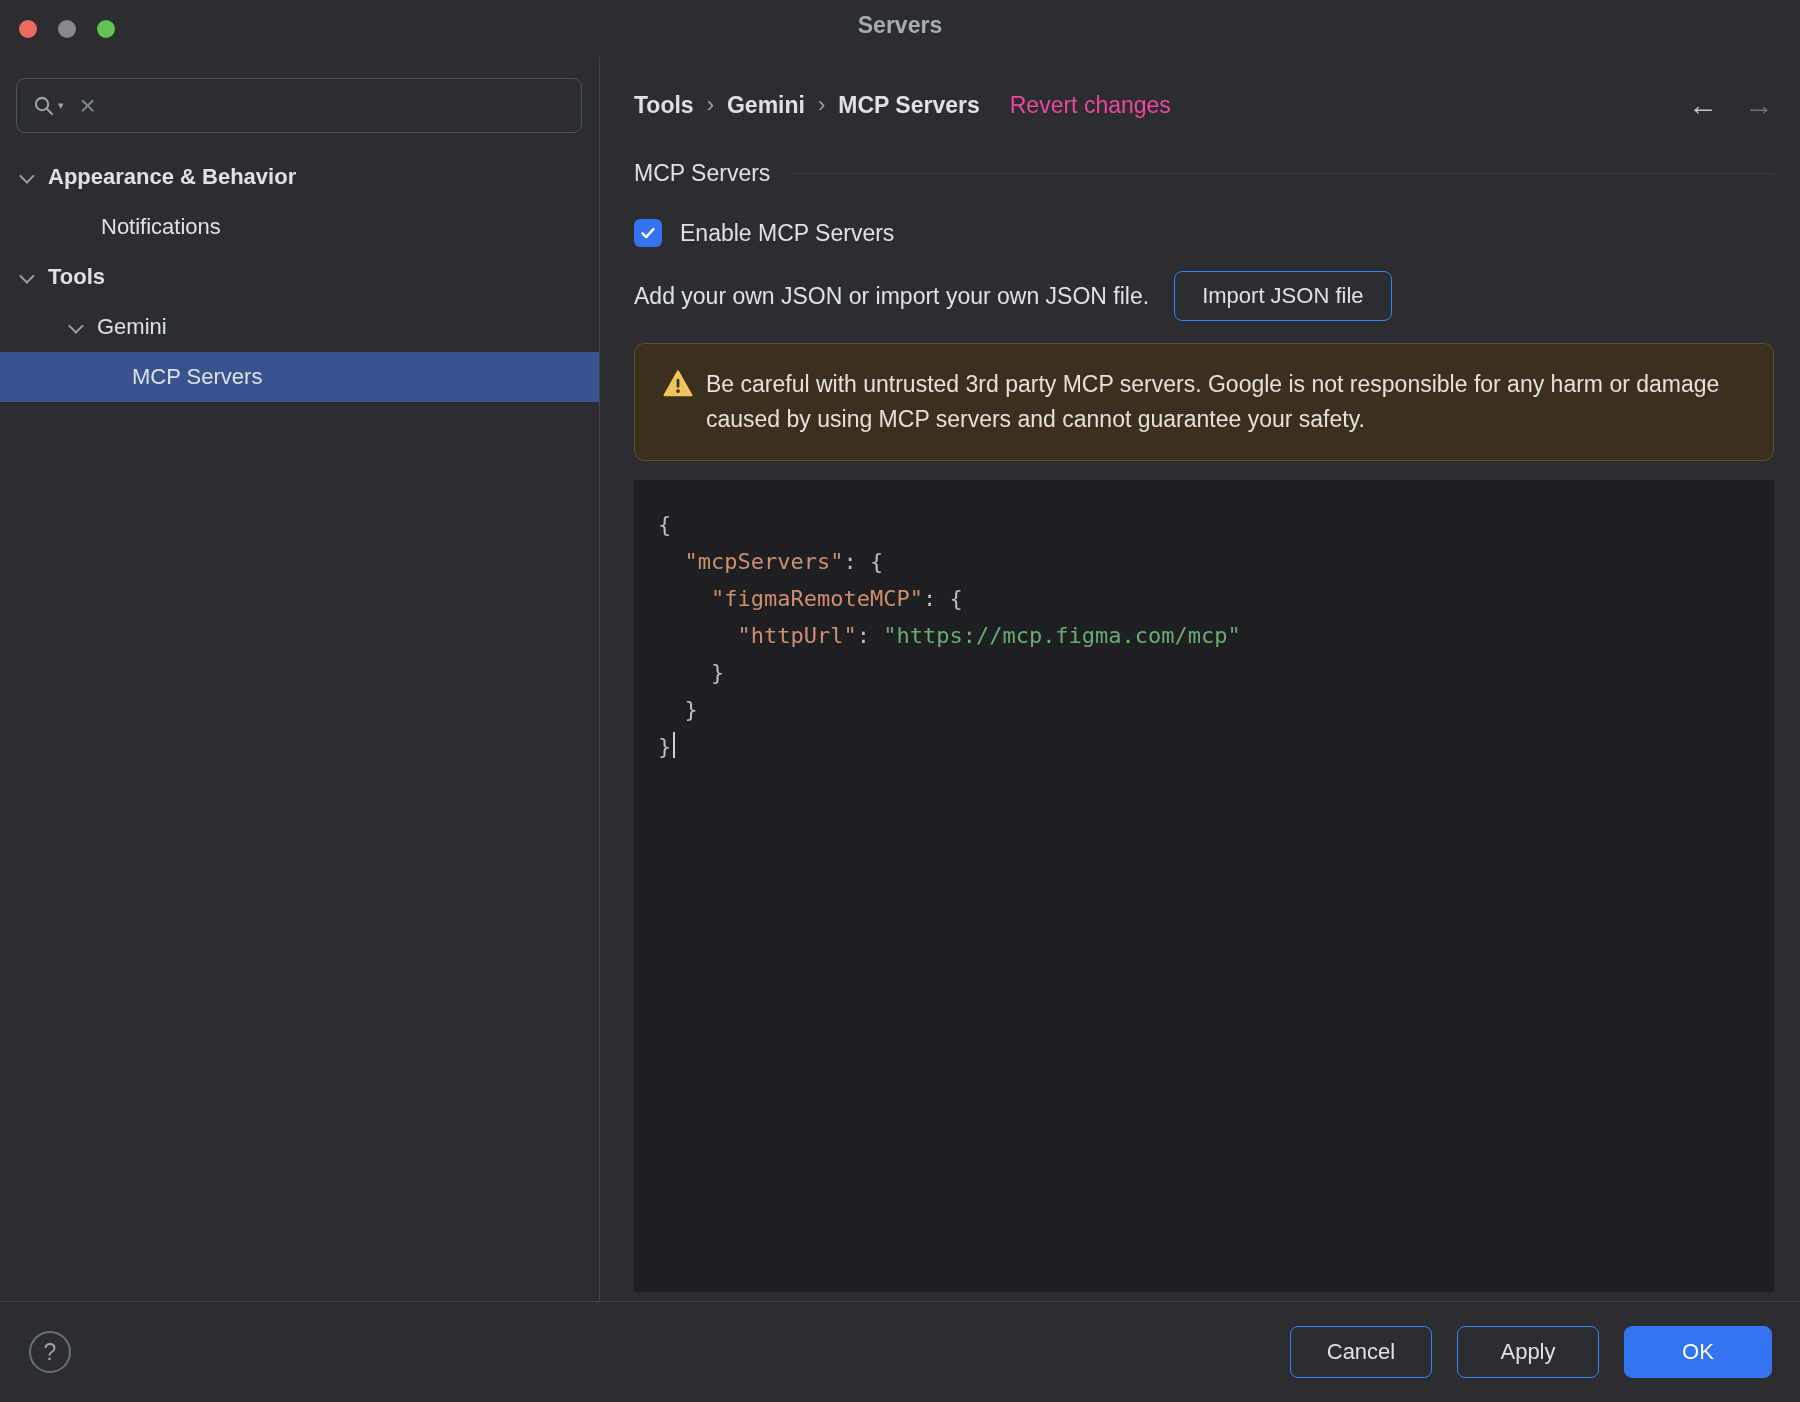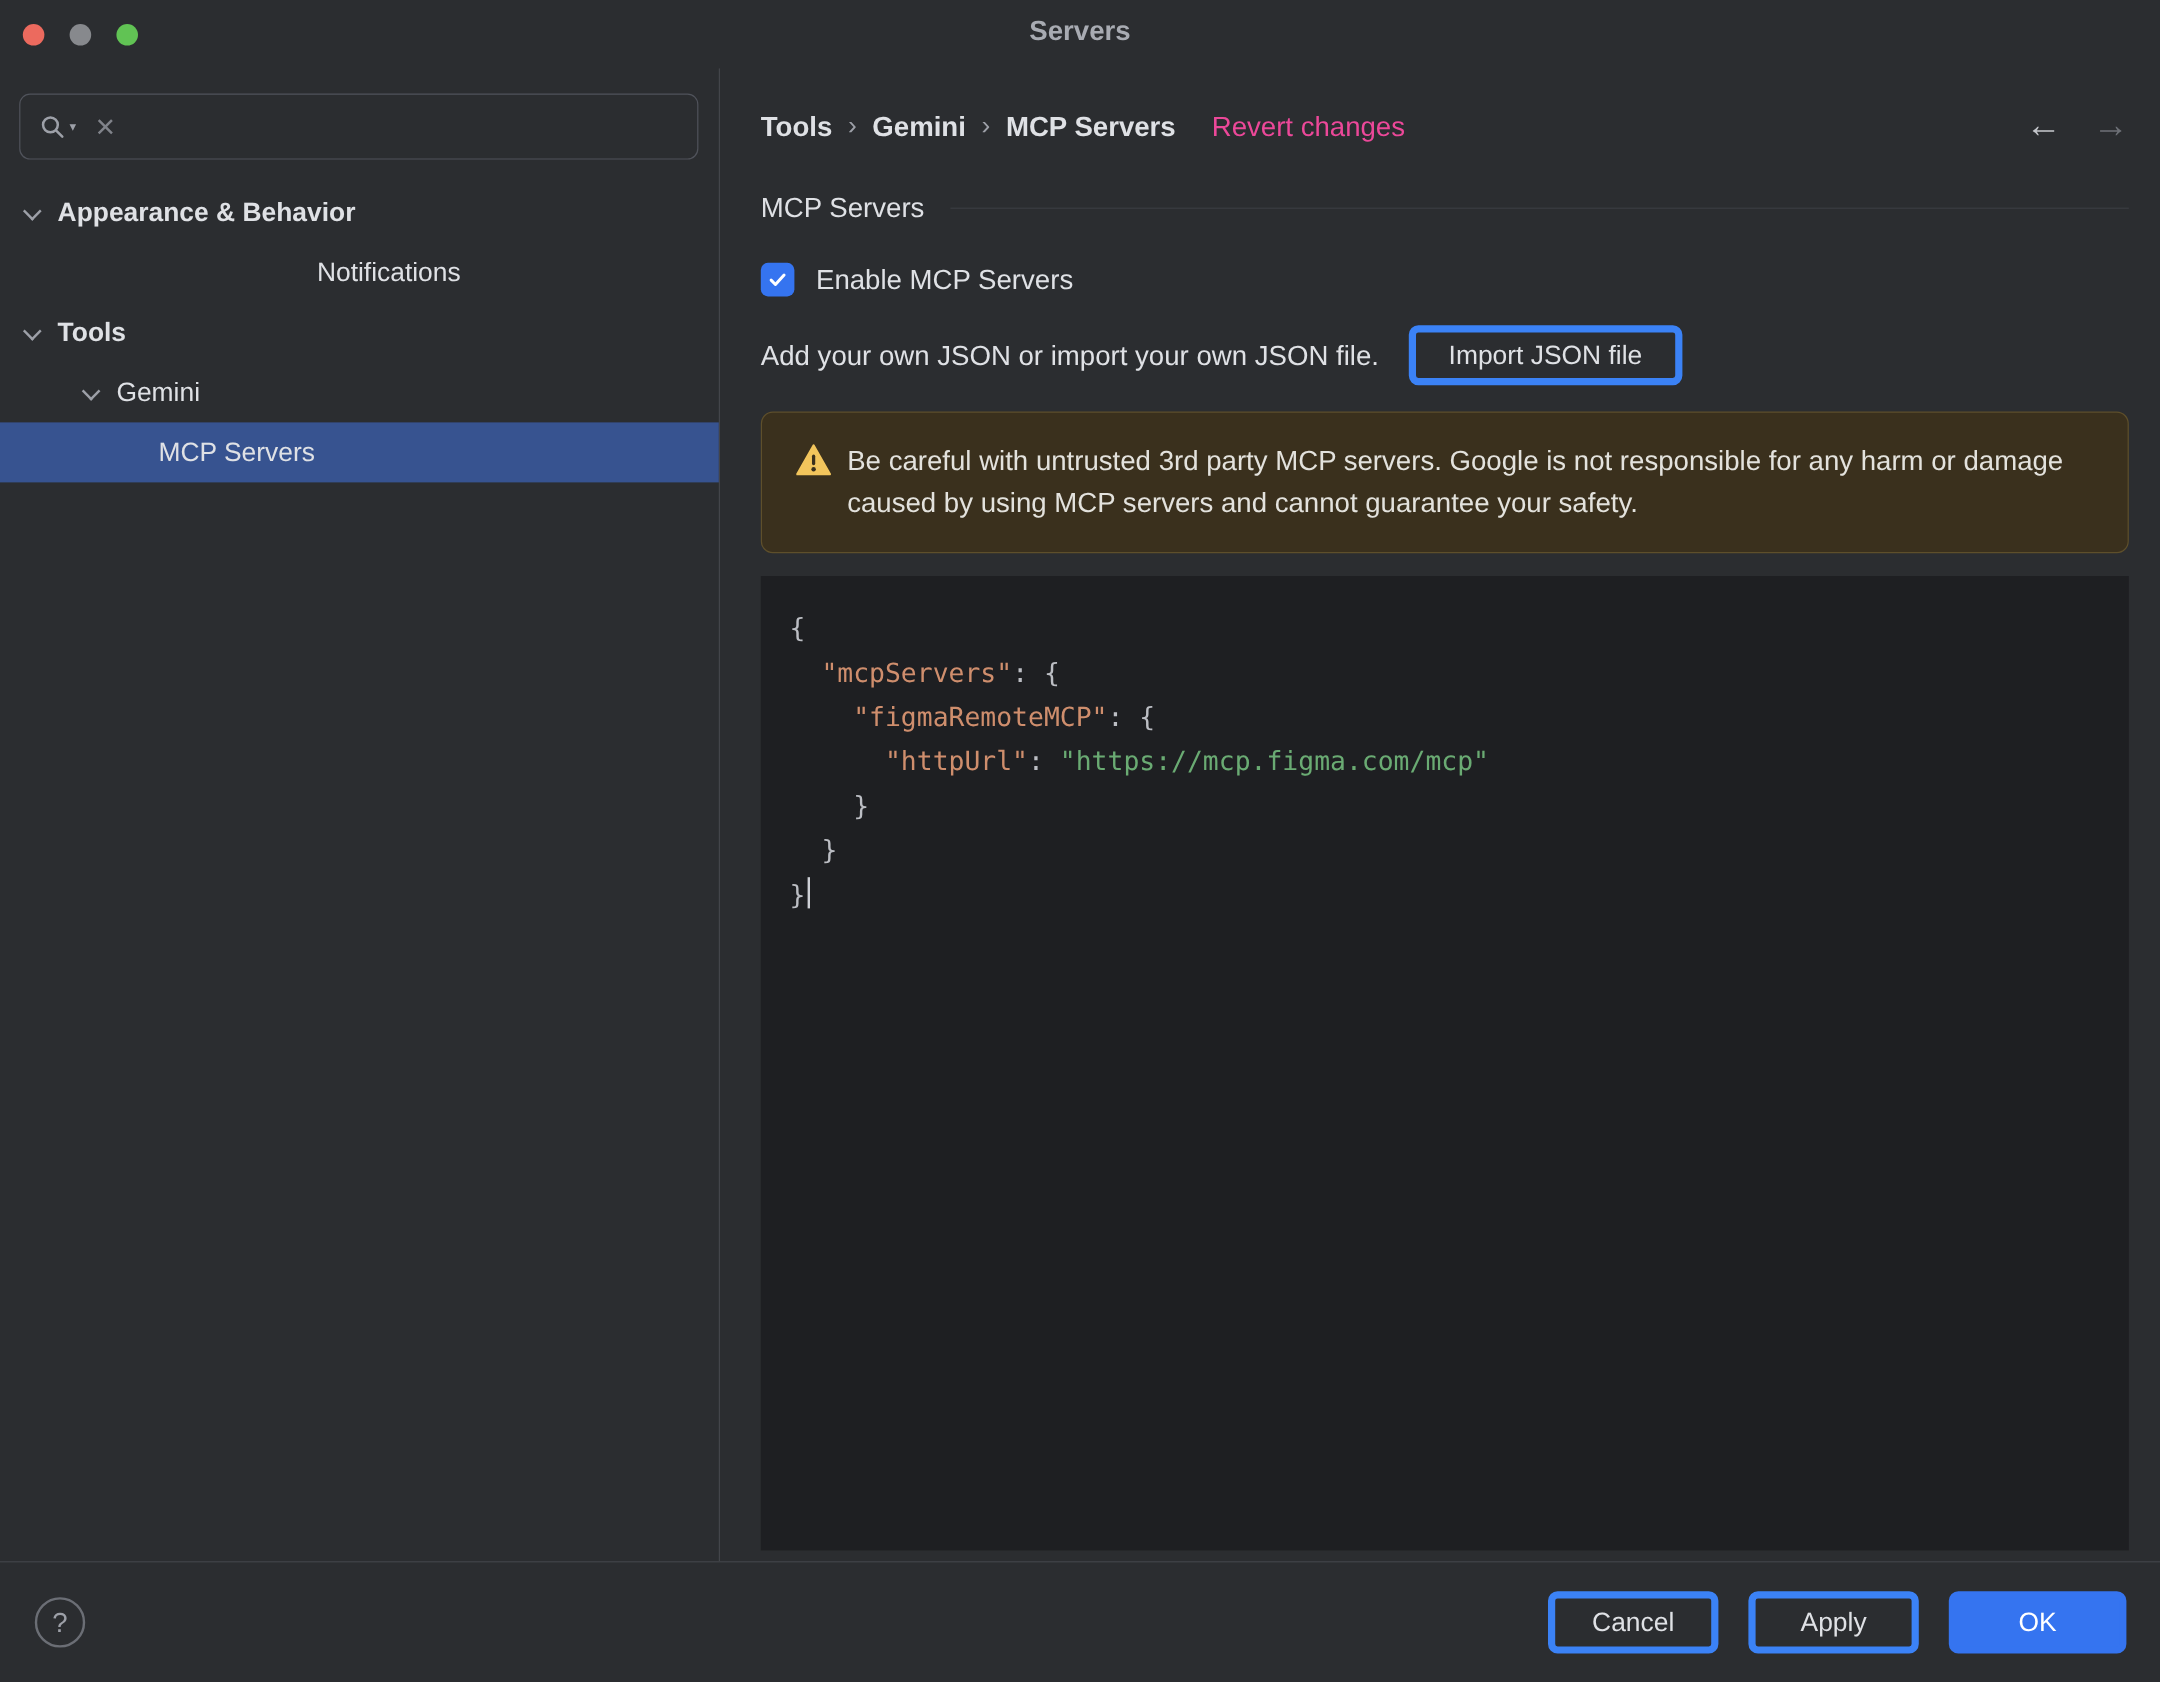--- a/index.html
+++ b/index.html
@@ -59,21 +59,21 @@
   }
   .tree-row.bold { font-weight: 700; }
   .tree-row.selected { background: #375390; }
   .chev {
     width: 11px; height: 11px;
     border-right: 2px solid #9da0a8; border-bottom: 2px solid #9da0a8;
     transform: rotate(45deg) translateY(-2px);
     flex: 0 0 auto;
   }
   .ind-0 { padding-left: 20px; } .ind-0 .chev { margin-right: 17px; }
-  .ind-1-noc { padding-left: 49px; justify-content: center; }
+  .ind-1-noc { padding-left: 101px; }
   .ind-1 { padding-left: 69px; } .ind-1 .chev { margin-right: 17px; }
   .ind-2-noc { padding-left: 132px; }
 
   
   .main { flex: 1; padding: 0 26px 0 34px; display: flex; flex-direction: column; }
 
   .crumb-row { margin-top: 33px; display: flex; align-items: center; }
   .crumb { font-size: 23px; font-weight: 700; color: #dfe1e5; cursor: pointer; }
   .crumb-sep { color: #9da0a8; font-size: 22px; margin: 0 13px; }
   .revert-link { margin-left: 30px; font-size: 23px; color: #ec4899; cursor: pointer; }
@@ -91,21 +91,21 @@
     width: 28px; height: 28px; border-radius: 6px; background: #3574f0;
     display: flex; align-items: center; justify-content: center;
   }
   .check-label { margin-left: 18px; font-size: 23px; }
 
   .addjson-row { margin-top: 24px; display: flex; align-items: center; }
   .addjson-text { font-size: 23px; }
   .btn {
     font-family: "Liberation Sans", sans-serif;
     font-size: 22px; color: #dfe1e5;
-    background: transparent; border: 6px solid #3b82f6; border-radius: 8px;
+    background: transparent; border: 1px solid #3b82f6; border-radius: 8px;
     height: 50px; padding: 0 27px; cursor: pointer;
   }
   .import-btn { margin-left: 25px; }
 
   .warning {
     margin-top: 22px;
     background: #3a301d; border: 1px solid #5e4f2b; border-radius: 10px;
     padding: 23px 28px; display: flex; gap: 13px; align-items: flex-start;
   }
   .warning-text { font-size: 23px; line-height: 35px; color: #e3e2dd; max-width: 1040px; }

